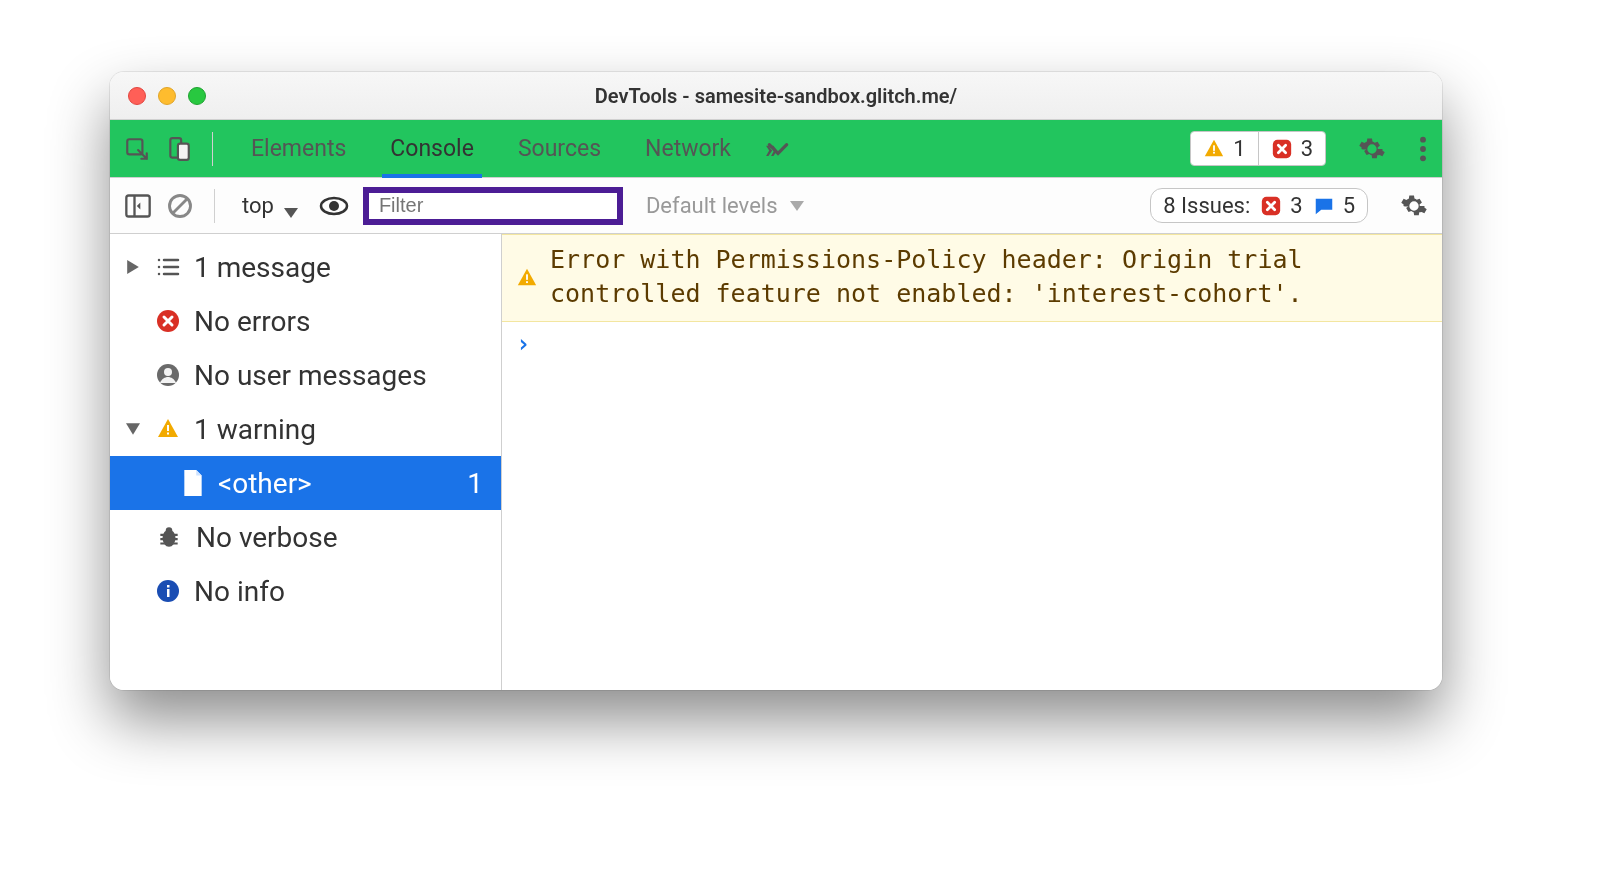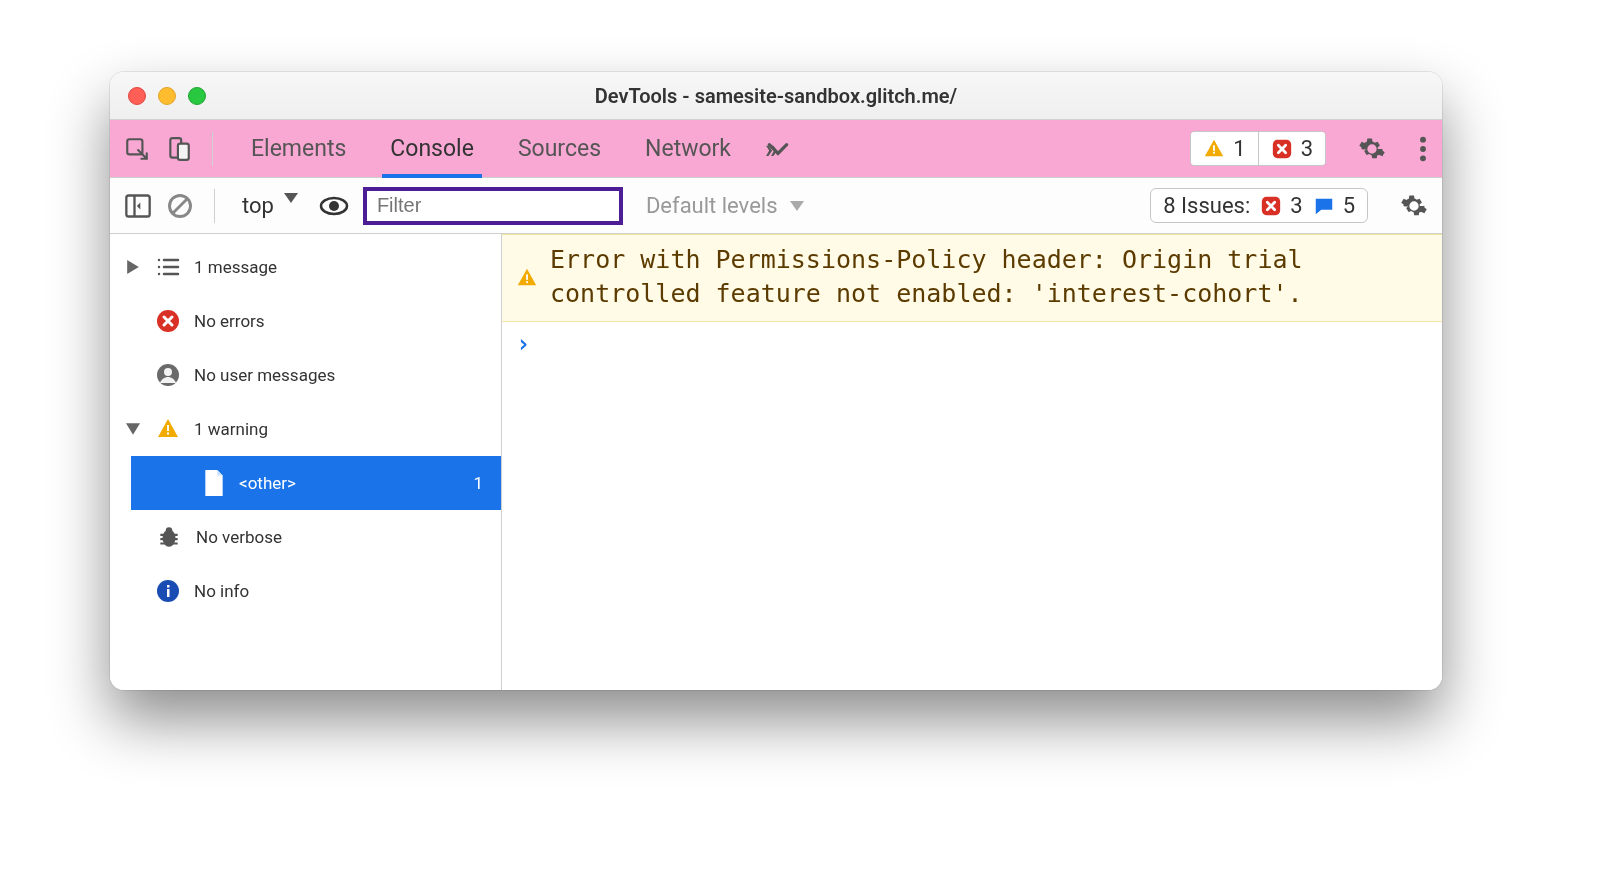--- a/index.html
+++ b/index.html
@@ -27,21 +27,21 @@
   }
   .traffic { display:flex; gap:12px; position:absolute; left:18px; }
   .dot { width:18px; height:18px; border-radius:50%; }
   .dot.red { background:#ff5f57; border:1px solid #e24640; }
   .dot.yellow { background:#febc2e; border:1px solid #e0a528; }
   .dot.green { background:#28c840; border:1px solid #1fa331; }
   .titlebar .title { flex:1; text-align:center; font-size:20px; font-weight:600; color:#333; }
   
   .tabbar {
     height: 58px;
-    background:#f9a8d4;
+    background:#22c55e;
     border-bottom:1px solid #cfcfcf;
     display:flex;
     align-items:center;
     padding: 0 14px 0 14px;
     gap: 14px;
     font-size: 23px;
     color:#5a5a5a;
   }
   .ic { display:inline-flex; align-items:center; justify-content:center; }
   .tabbar .left-icons { display:flex; align-items:center; gap:16px; }
@@ -61,32 +61,32 @@
     height: 56px;
     border-bottom:1px solid #cfcfcf;
     display:flex;
     align-items:center;
     gap:14px;
     padding:0 14px;
     font-size:22px;
     color:#555;
     background:#fdfdfd;
   }
-  .context { display:flex; align-items:flex-start; gap:6px; border:1px solid transparent; padding:2px 6px; color:#333;}
+  .context { display:flex; align-items:flex-end; gap:6px; border:1px solid transparent; padding:2px 6px; color:#333;}
   .dd-tri { width:0; height:0; border-left:7px solid transparent; border-right:7px solid transparent; border-top:10px solid #555; margin-left:4px;}
-  .filter-input { width:260px; height:38px; border:4px solid #4c1d95; background:#fff; font-size:20px; padding:4px 10px; color:#333; }
+  .filter-input { width:260px; height:38px; border:6px solid #4c1d95; background:#fff; font-size:20px; padding:4px 10px; color:#333; }
   .levels { display:flex; align-items:center; gap:8px; color:#999; padding:4px 8px; border:1px solid transparent;}
-  .issues-box { display:flex; align-items:center; gap:10px; border:1px solid #c6c6c6; border-radius:6px; padding:4px 12px; color:#333; background:#fff;}
+  .issues-box { display:flex; align-items:center; gap:10px; border:1px solid #c6c6c6; border-radius:12px; padding:4px 12px; color:#333; background:#fff;}
   .issues-box .pair { display:flex; gap:8px; align-items:center; }
   
   .main { flex:1; display:flex; min-height:0; }
-  .sidebar { width:392px; border-right:1px solid #cfcfcf; background:#fff; display:flex; flex-direction:column; font-size:17px; color:#333; padding-top:6px;}
+  .sidebar { width:392px; border-right:1px solid #cfcfcf; background:#fff; display:flex; flex-direction:column; font-size:28px; color:#333; padding-top:6px;}
   .sb-row { height:54px; display:flex; align-items:center; gap:14px; padding:0 12px 0 14px; cursor:pointer;}
   .sb-row .caret { width:18px; display:flex; justify-content:center; color:#666;}
-  .sb-row.child { padding-left:40px;margin-left:21px; }
+  .sb-row.child { padding-left:40px; }
   .sb-row.selected { background:#1a73e8; color:#fff; }
   .sb-row.selected .count { color:#fff; }
   .sb-row .count { margin-left:auto; margin-right:6px; }
   .content { flex:1; display:flex; flex-direction:column; background:#fff; min-width:0;}
   .warn-msg {
     background:#fffbe6;
     border-top:1px solid #f3e6a0;
     border-bottom:1px solid #f3e6a0;
     padding:8px 14px 10px 14px;
     display:flex;

